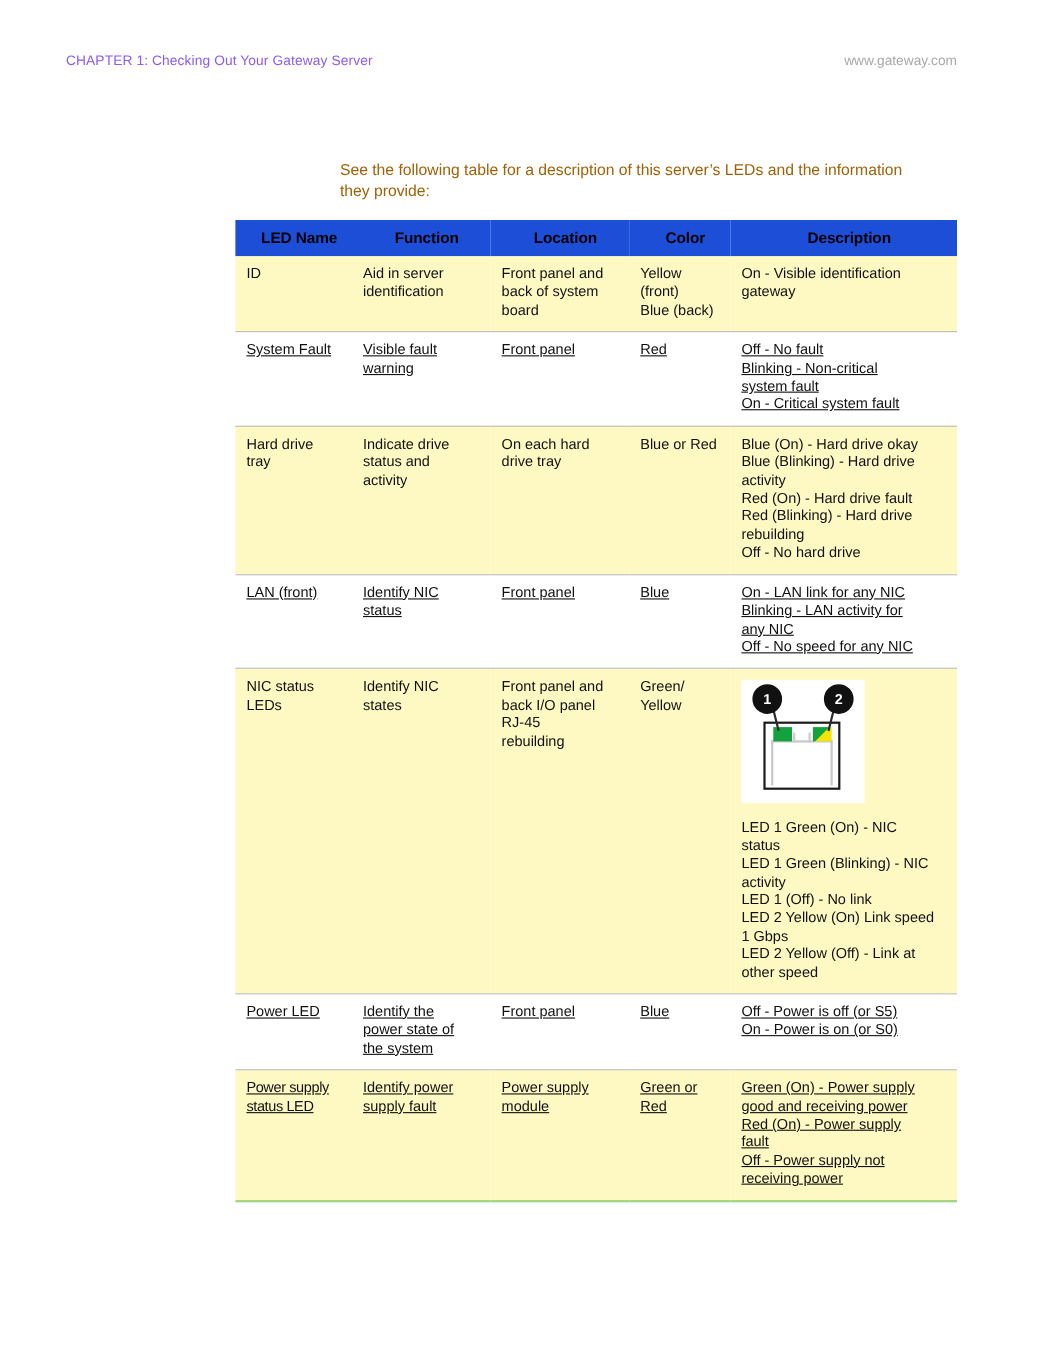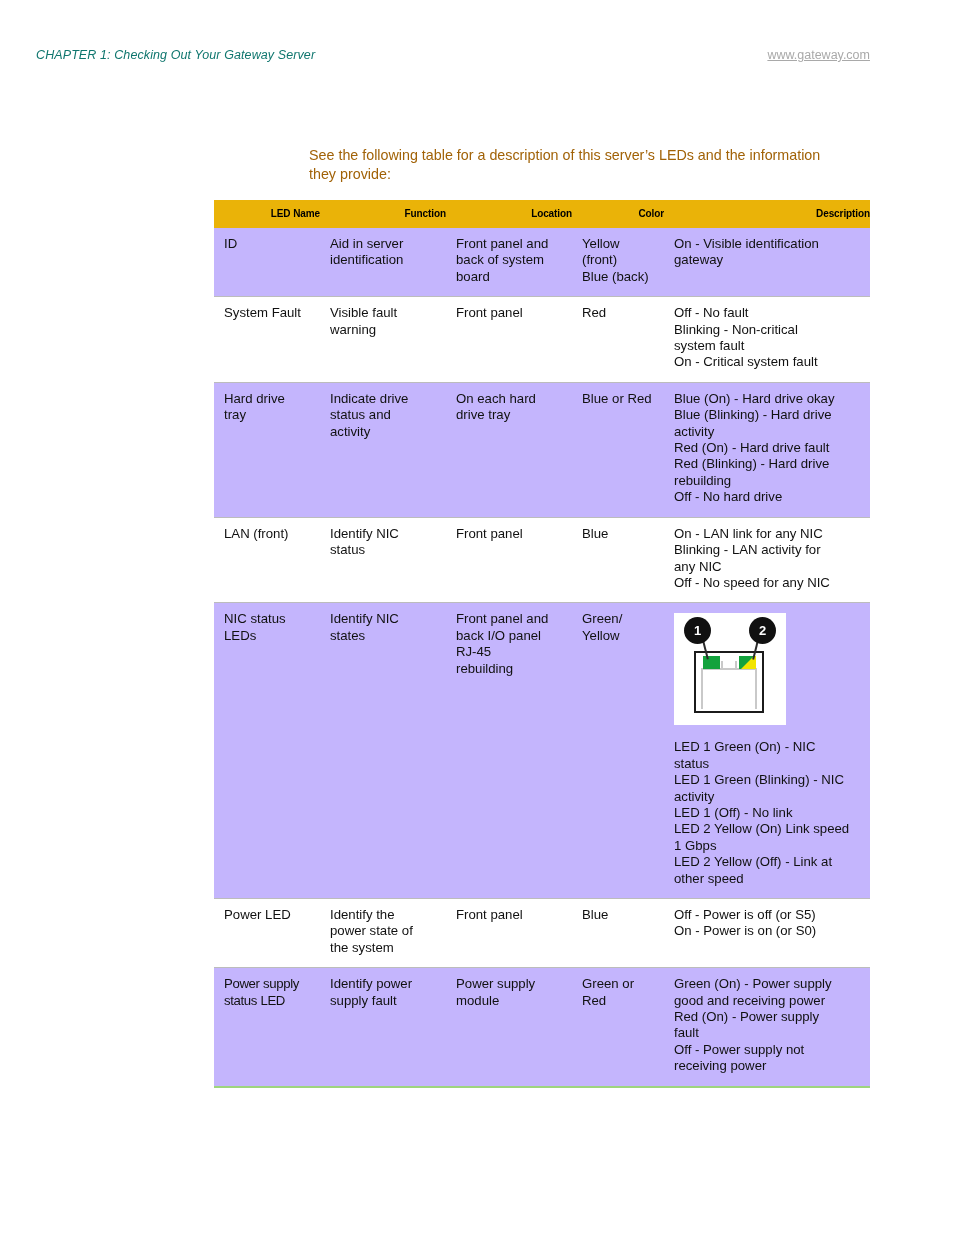--- a/index.html
+++ b/index.html
@@ -18,34 +18,32 @@
 
   
   .page-header {
     position: absolute;
     left: 0; top: 48px;
     width: 954px;
     height: 24px;
   }
   .page-header .chapter {
     position: absolute;
-    left: 36px; top: 0;
+    left: 60px; top: 0;
     font-size: 12.5px;
-    font-style: italic;
-    color: #0f766e;
+    color: #8b5cf6;
     letter-spacing: 0.1px;
     white-space: nowrap;
   }
   .page-header .site {
     position: absolute;
     right: 84px; top: 0;
     font-size: 12.5px;
     color: #a9a9a9;
     white-space: nowrap;
-    text-decoration: underline;
   }
 
   
   .intro {
     position: absolute;
     left: 309px; top: 146px;
     width: 520px;
     font-size: 14.3px;
     line-height: 18.5px;
     color: #a16207;
@@ -59,44 +57,44 @@
     border-collapse: collapse;
     table-layout: fixed;
   }
   .led-table col.c0 { width: 106px; }
   .led-table col.c1 { width: 126px; }
   .led-table col.c2 { width: 126px; }
   .led-table col.c3 { width: 92px; }
   .led-table col.c4 { width: 206px; }
 
   .led-table th {
-    background: #eab308;
-    text-align: right;
-    font-size: 10px;
+    background: #1d4ed8;
+    text-align: center;
+    font-size: 14px;
     font-weight: bold;
     color: #000000;
     padding: 8px 0 9px 10px;
     vertical-align: top;
     letter-spacing: -0.1px;
   }
   .led-table td {
     font-size: 13.2px;
     line-height: 16.4px;
     color: #111111;
     padding: 8px 8px 11px 10px;
     vertical-align: top;
   }
-  .led-table tr.tint td { background: #c4b5fd; }
-  .led-table tr.plain td { background: #ffffff; }
+  .led-table tr.tint td { background: #fef9c3; }
+  .led-table tr.plain td { background: #ffffff; text-decoration: underline; }
   .led-table tr.plain td,
   .led-table tr.tint td {
     border-top: 1px solid #bcbcbc;
   }
   .led-table tr.first-body td { border-top: none; }
-  .led-table tr.last-row td { border-bottom: 2px solid #9ed47e; }
+  .led-table tr.last-row td { border-bottom: 2px solid #9ed47e; text-decoration: underline; }
 
   .cell-lines > span { display: block; white-space: pre-wrap; }
 
   
   .tight { letter-spacing: -0.35px; }
 
   
   .rj45-figure {
     position: relative;
     width: 112px;

